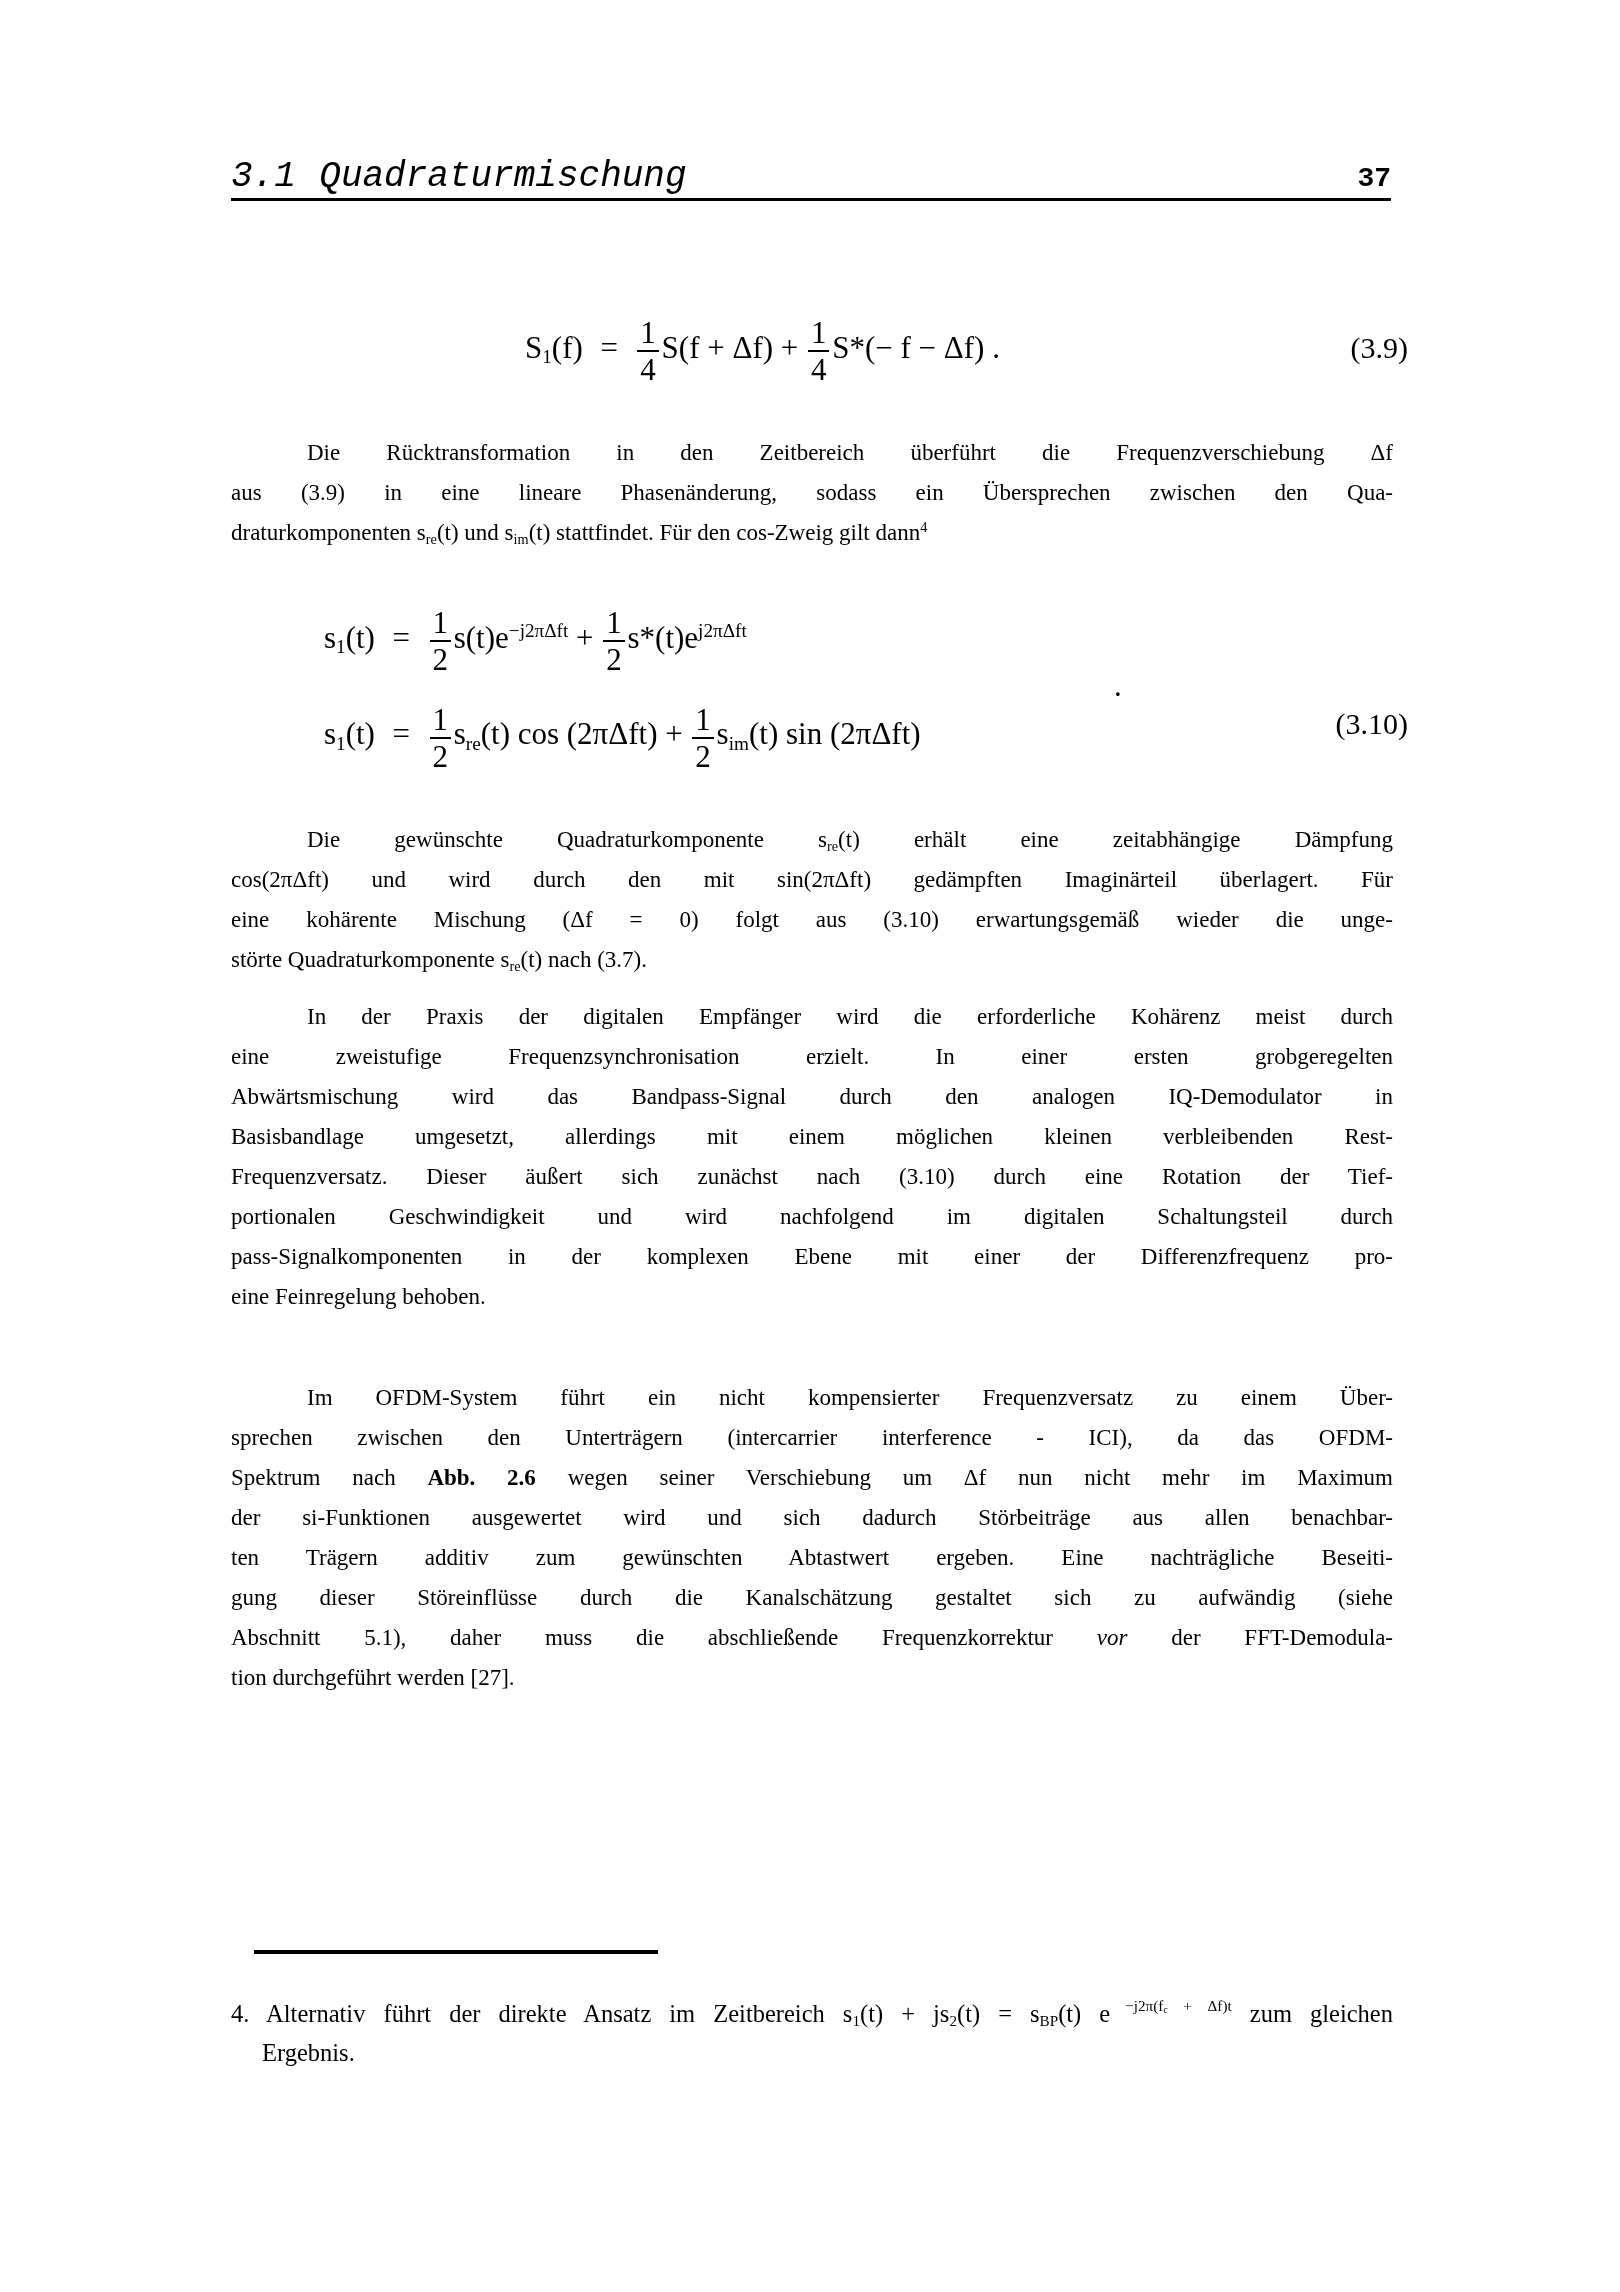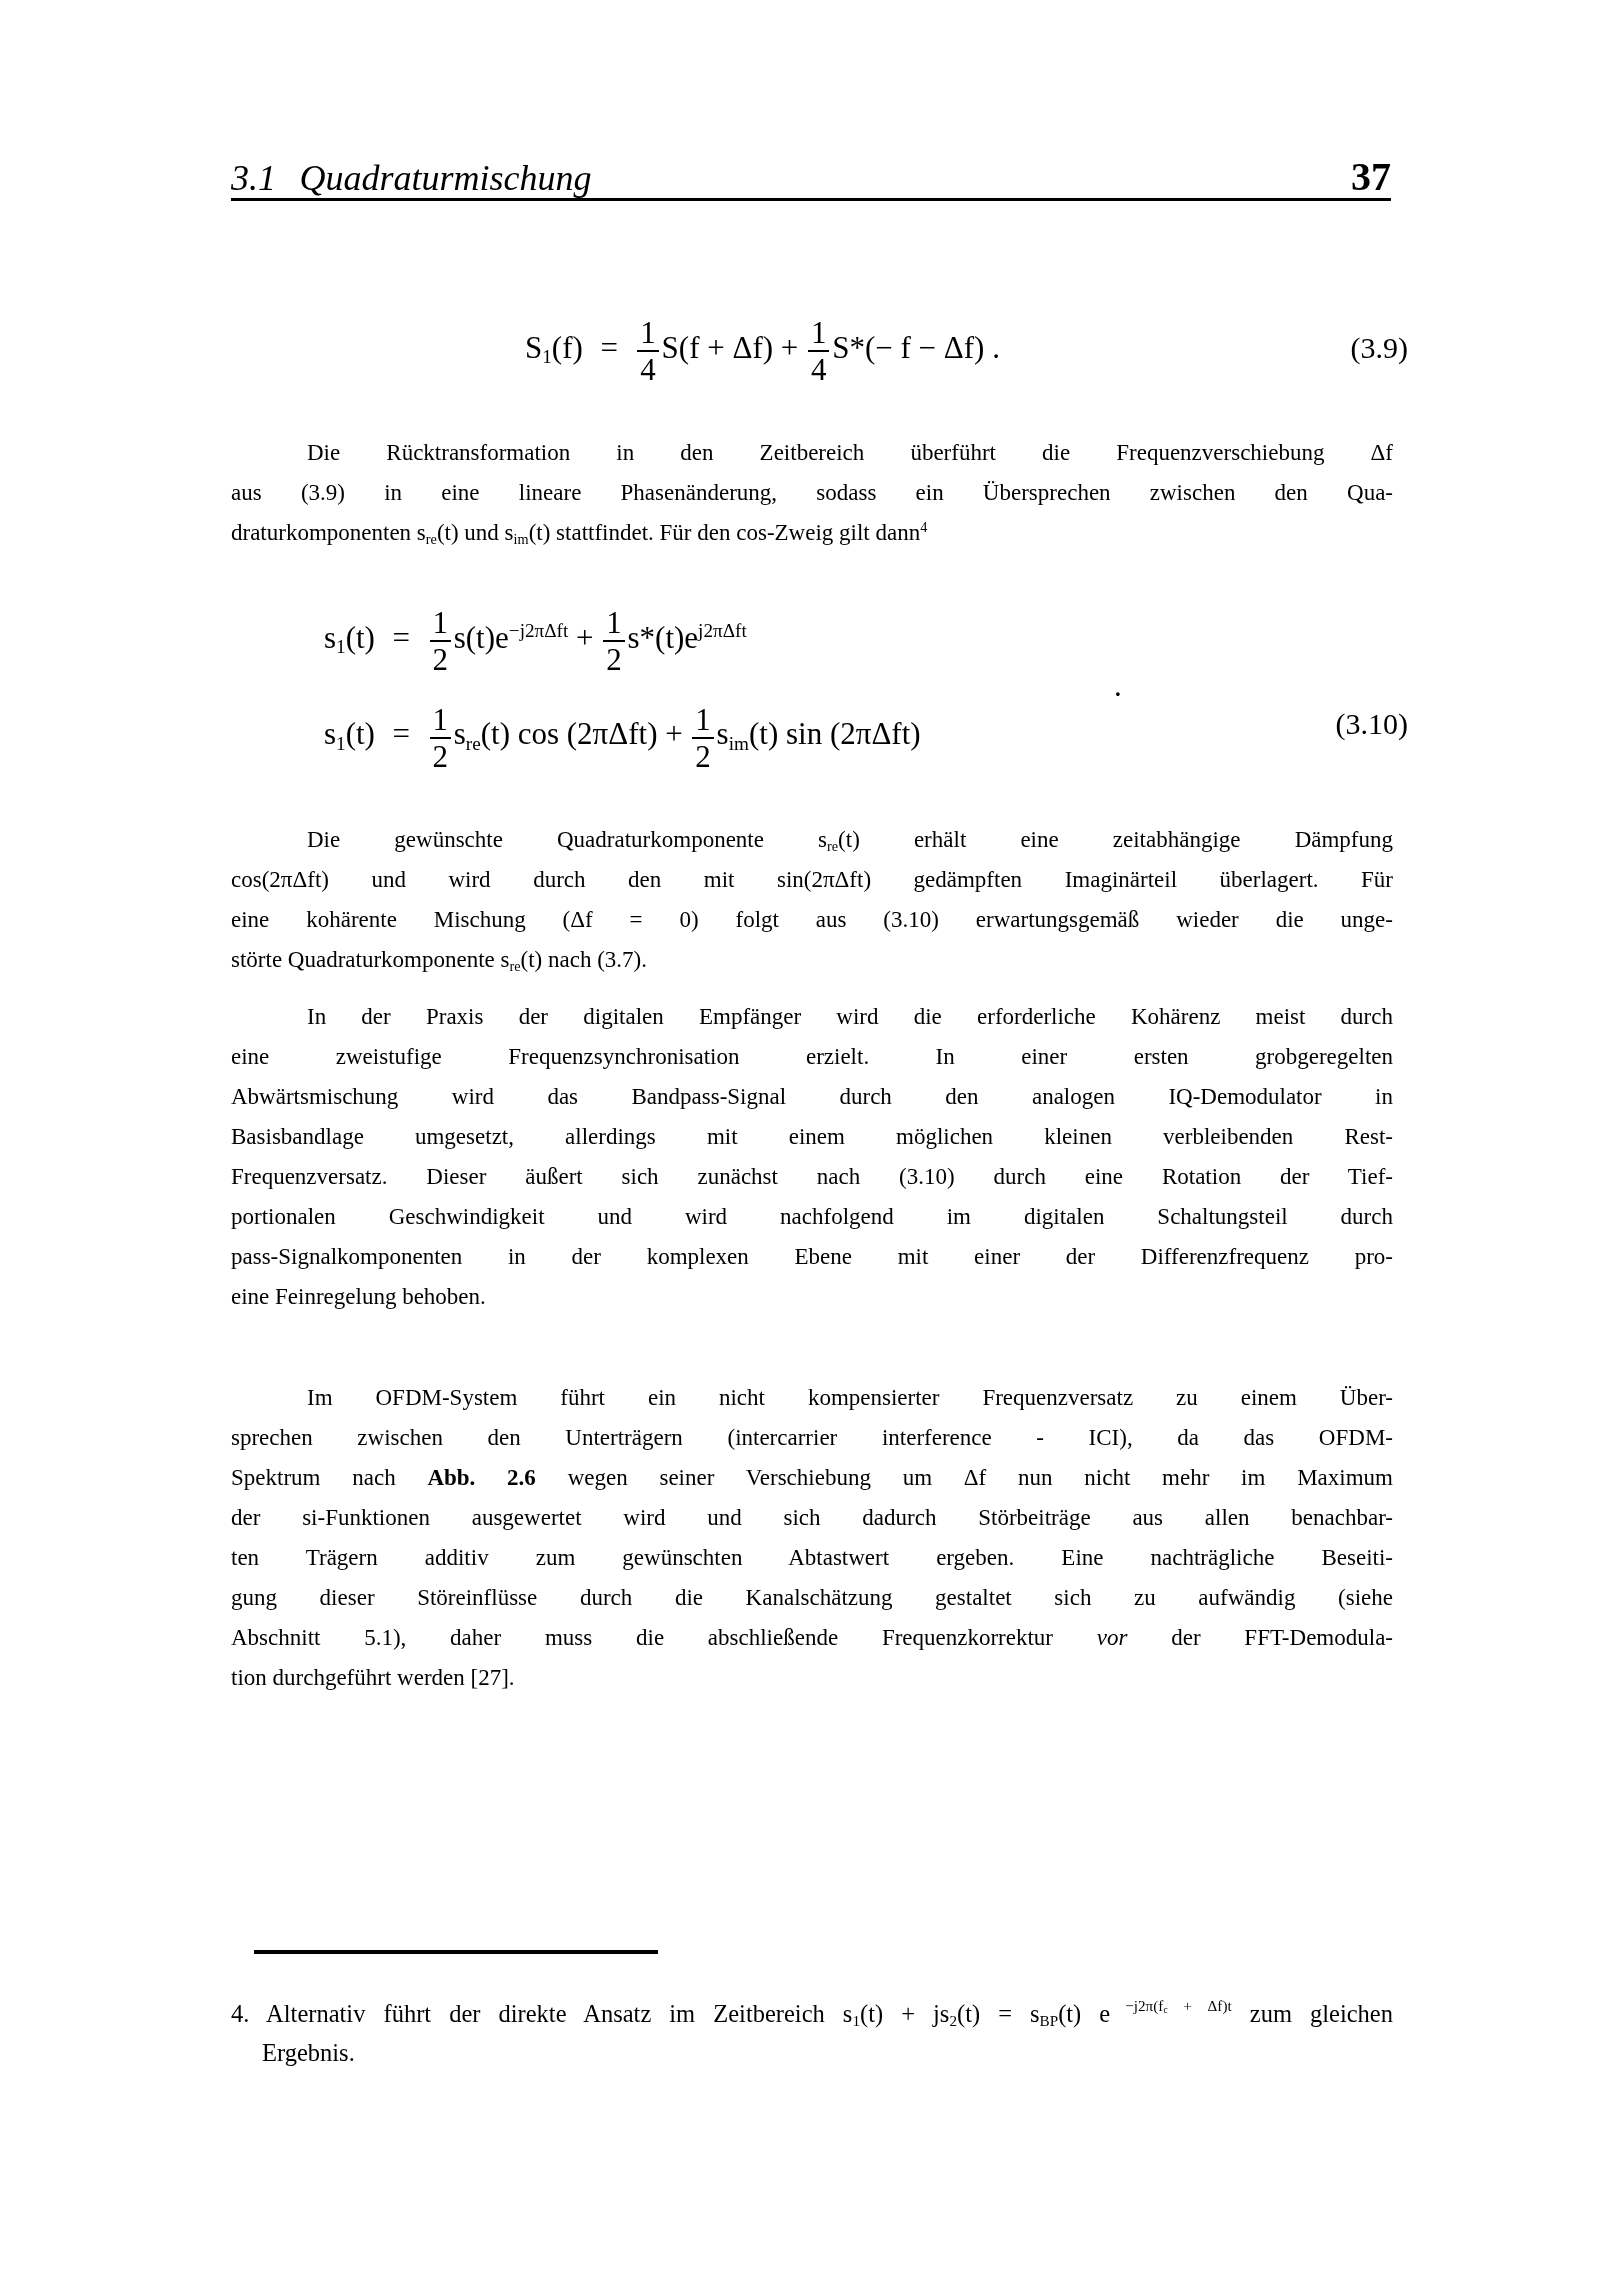--- a/index.html
+++ b/index.html
@@ -15,31 +15,32 @@
 
   
   .running-header {
     position: absolute;
     left: 231px;
     top: 155px;
     width: 1160px;
     display: flex;
     align-items: baseline;
     justify-content: space-between;
+    font-family: Liberation Mono, monospace;
   }
   .section-head {
     font-style: italic;
     font-size: 36px;
     line-height: 43px;
     white-space: nowrap;
   }
   .section-head .sec-no { margin-right: 23.5px; }
   .page-number {
     font-weight: bold;
-    font-size: 40px;
+    font-size: 28px;
     line-height: 43px;
   }
   .header-rule {
     position: absolute;
     left: 231px;
     top: 198px;
     width: 1160px;
     height: 2.9px;
     background: #000;
   }

